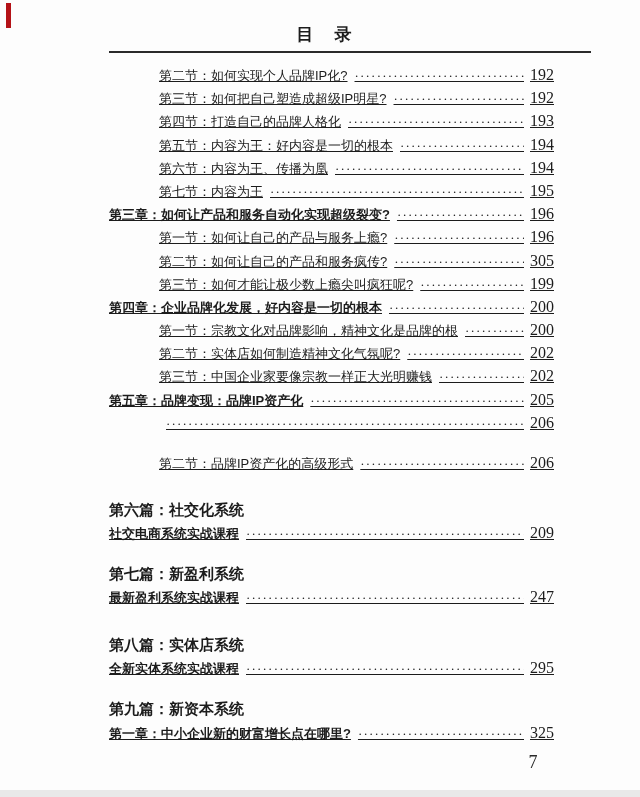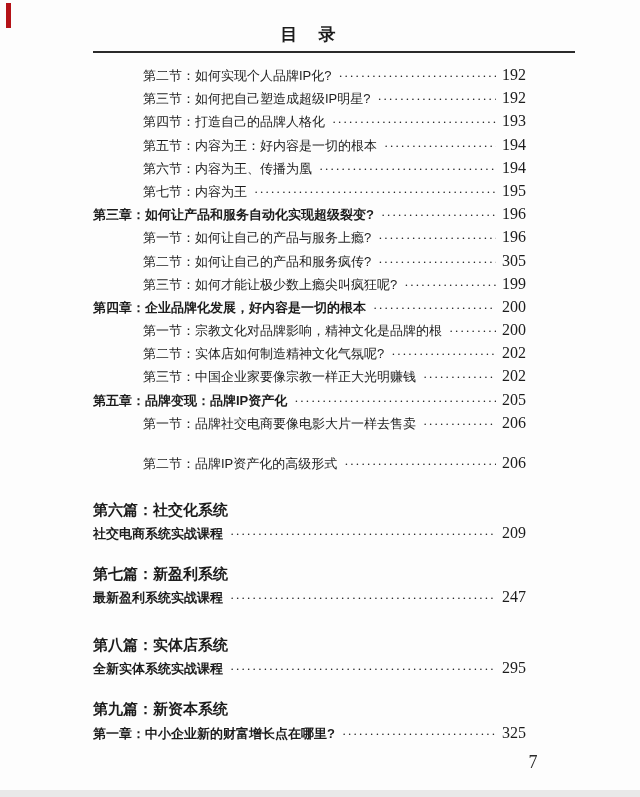--- a/index.html
+++ b/index.html
@@ -9,40 +9,41 @@
     position:relative;
     overflow:hidden;
     font-family:"Liberation Sans","DejaVu Sans",sans-serif;
     color:#1c1c1c;
   }
   .corner-mark {
     position:absolute; left:6px; top:3px;
     width:5px; height:25px;
     background:#b41217;
   }
-  .content { padding-top:22px; }
+  .content { padding-top:22px;padding-left:16px; }
   .page-title {
     margin-left:93px; width:432px;
     text-align:center;
     font-size:17px; font-weight:bold;
     letter-spacing:2px;
     line-height:26px; height:26px;
     white-space:pre;
   }
   .title-rule {
     margin:3px 0 0 93px;
     width:482px; height:0;
     border:none; border-top:2px solid #2b2b2b;
   }
   .toc-list { margin-top:10px; }
   .row {
     display:flex; align-items:baseline;
     height:23.2px; line-height:23.2px;
     font-size:13px;
-    margin-right:114px;
+    margin-right:86px;
+    text-decoration:underline;
   }
   .row.section { margin-left:143px; font-weight:normal; }
   .row.chapter { margin-left:93px;  font-weight:bold; }
   .row.course  { margin-left:93px;  font-weight:bold; }
   .row .entry-text { white-space:nowrap; }
   .leader {
     flex:1 1 auto; overflow:hidden;
     white-space:nowrap;
     padding:0 5px 0 7px;
     letter-spacing:1.2px;
@@ -155,21 +156,20 @@
         <span class="entry-text">第三节：中国企业家要像宗教一样正大光明赚钱</span>
         <span class="leader">··········································································································································································</span>
         <span class="pagenum">202</span>
       </div>
       <div class="row chapter">
         <span class="entry-text">第五章：品牌变现：品牌IP资产化</span>
         <span class="leader">··········································································································································································</span>
         <span class="pagenum">205</span>
       </div>
       <div class="row section">
-        <span class="entry-text">第一节：品牌社交电商要像电影大片一样去售卖</span>
         <span class="leader">··········································································································································································</span>
         <span class="pagenum">206</span>
       </div>
       <div class="gap" style="height: 17px;"></div>
       <div class="row section">
         <span class="entry-text">第二节：品牌IP资产化的高级形式</span>
         <span class="leader">··········································································································································································</span>
         <span class="pagenum">206</span>
       </div>
       <div class="gap" style="height: 24px;"></div>

